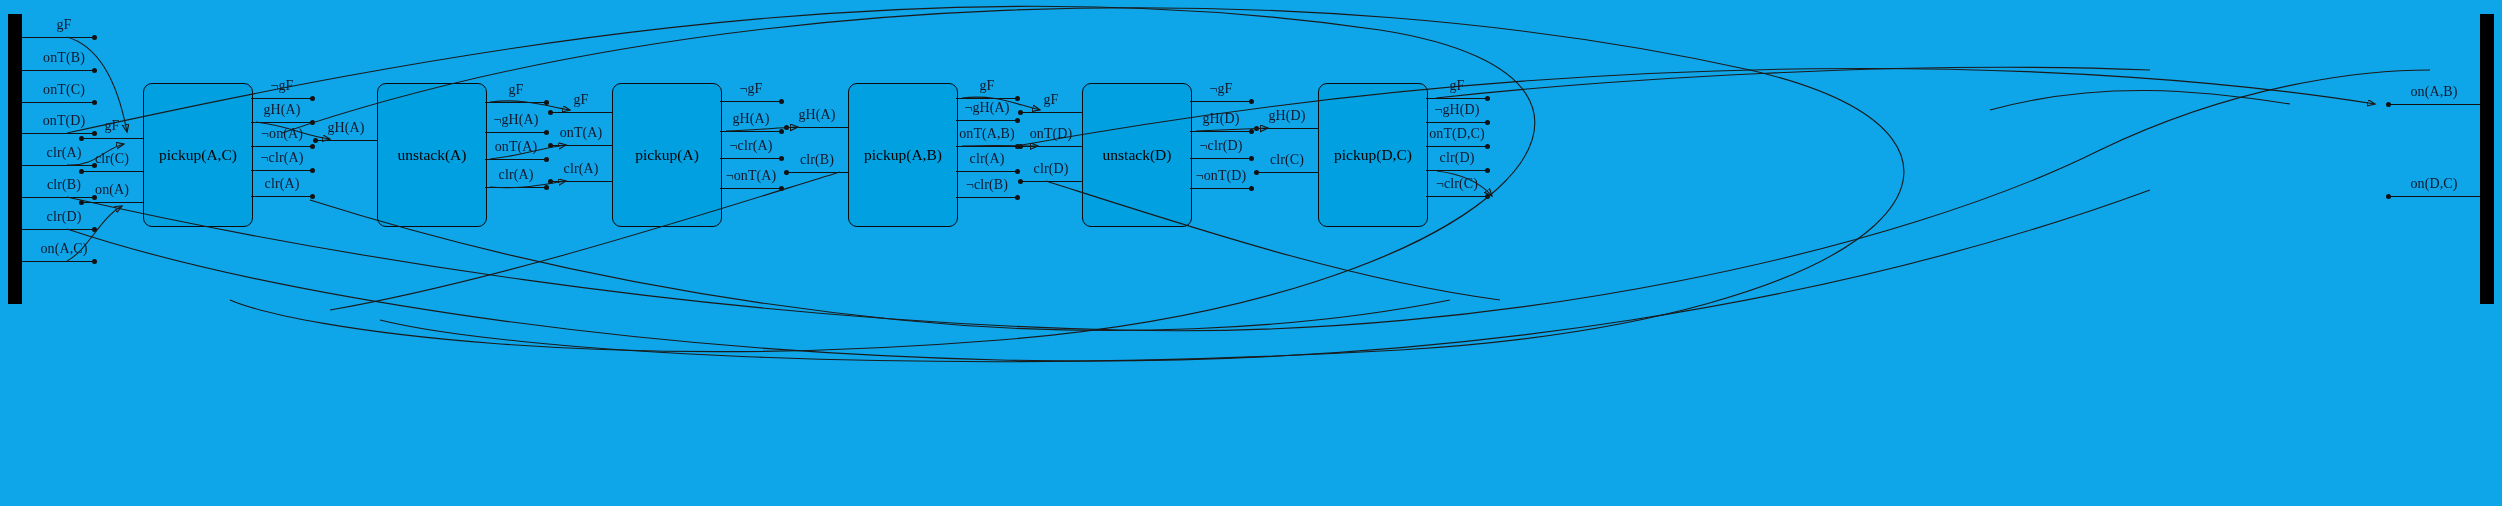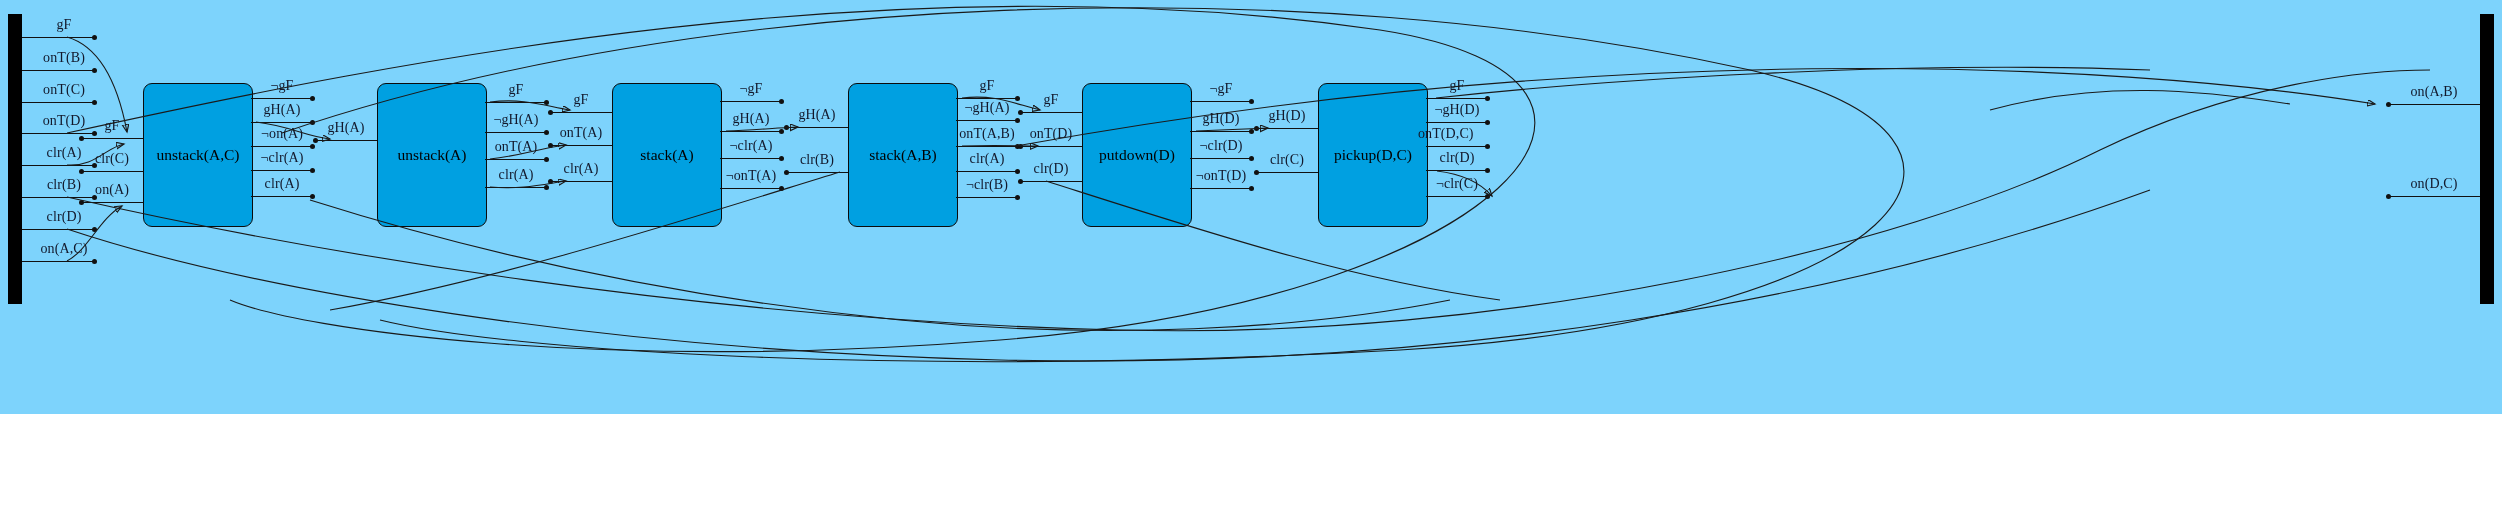--- a/index.html
+++ b/index.html
@@ -1,17 +1,17 @@
 <!DOCTYPE html>
 <html><head>
 <meta charset="utf-8">
 <style>
   html,body{margin:0;padding:0;background:#ffffff;}
   body{font-family:"Liberation Serif", serif;}
-  #stage{position:relative;width:2502px;height:414px;background:#7dd3fc;overflow:hidden;}
+  #stage{position:relative;width:2502px;height:506px;background:#0ea5e9;overflow:hidden;}
   .bar{position:absolute;background:#000;width:14px;}
   .node{position:absolute;background:#00A0E1;border:1px solid #0b0b0b;border-radius:9px;
         display:flex;align-items:center;justify-content:center;color:#000;font-size:15.5px;
         font-family:"Liberation Serif", serif;}
   .port{position:absolute;height:1px;background:#111;}
   .plabel{position:absolute;font-size:14px;color:#12182b;white-space:nowrap;
           font-family:"Liberation Serif", serif; letter-spacing:0.1px;}
   .dot{position:absolute;width:5px;height:5px;background:#111;border-radius:50%;}
   svg.edges{position:absolute;left:0;top:0;width:2502px;height:506px;overflow:visible;pointer-events:none;}
   svg.edges path{fill:none;stroke:#1a1a1a;stroke-width:1.1px;}
@@ -56,21 +56,21 @@
       <div class="port" style="left: 2388px; top: 104px; width: 92px;"></div>
       <div class="plabel" style="left: 2388px; top: 84px; width: 92px; text-align: center;">on(A,B)</div>
       <div class="dot" style="left: 2386px; top: 102px;"></div>
       <div class="port" style="left: 2388px; top: 196px; width: 92px;"></div>
       <div class="plabel" style="left: 2388px; top: 176px; width: 92px; text-align: center;">on(D,C)</div>
       <div class="dot" style="left: 2386px; top: 194px;"></div>
     </div>
 
   <div id="nodes-layer">
       <div class="node" style="left: 143px; top: 83px; width: 108px; height: 142px;">
-        <span>unstack(A,C)</span>
+        <span>pickup(A,C)</span>
       </div>
       <div class="port" style="left: 81px; top: 138px; width: 62px;"></div>
       <div class="plabel" style="left: 73px; top: 118px; width: 78px; text-align: center;">gF</div>
       <div class="dot" style="left: 79px; top: 136px;"></div>
       <div class="port" style="left: 81px; top: 171px; width: 62px;"></div>
       <div class="plabel" style="left: 73px; top: 151px; width: 78px; text-align: center;">clr(C)</div>
       <div class="dot" style="left: 79px; top: 169px;"></div>
       <div class="port" style="left: 81px; top: 202px; width: 62px;"></div>
       <div class="plabel" style="left: 73px; top: 182px; width: 78px; text-align: center;">on(A)</div>
       <div class="dot" style="left: 79px; top: 200px;"></div>
@@ -101,21 +101,21 @@
       <div class="port" style="left: 485px; top: 132px; width: 62px;"></div>
       <div class="plabel" style="left: 477px; top: 112px; width: 78px; text-align: center;">¬gH(A)</div>
       <div class="dot" style="left: 544px; top: 130px;"></div>
       <div class="port" style="left: 485px; top: 159px; width: 62px;"></div>
       <div class="plabel" style="left: 477px; top: 139px; width: 78px; text-align: center;">onT(A)</div>
       <div class="dot" style="left: 544px; top: 157px;"></div>
       <div class="port" style="left: 485px; top: 187px; width: 62px;"></div>
       <div class="plabel" style="left: 477px; top: 167px; width: 78px; text-align: center;">clr(A)</div>
       <div class="dot" style="left: 544px; top: 185px;"></div>
       <div class="node" style="left: 612px; top: 83px; width: 108px; height: 142px;">
-        <span>stack(A)</span>
+        <span>pickup(A)</span>
       </div>
       <div class="port" style="left: 550px; top: 112px; width: 62px;"></div>
       <div class="plabel" style="left: 542px; top: 92px; width: 78px; text-align: center;">gF</div>
       <div class="dot" style="left: 548px; top: 110px;"></div>
       <div class="port" style="left: 550px; top: 145px; width: 62px;"></div>
       <div class="plabel" style="left: 542px; top: 125px; width: 78px; text-align: center;">onT(A)</div>
       <div class="dot" style="left: 548px; top: 143px;"></div>
       <div class="port" style="left: 550px; top: 181px; width: 62px;"></div>
       <div class="plabel" style="left: 542px; top: 161px; width: 78px; text-align: center;">clr(A)</div>
       <div class="dot" style="left: 548px; top: 179px;"></div>
@@ -125,21 +125,21 @@
       <div class="port" style="left: 720px; top: 131px; width: 62px;"></div>
       <div class="plabel" style="left: 712px; top: 111px; width: 78px; text-align: center;">gH(A)</div>
       <div class="dot" style="left: 779px; top: 129px;"></div>
       <div class="port" style="left: 720px; top: 158px; width: 62px;"></div>
       <div class="plabel" style="left: 712px; top: 138px; width: 78px; text-align: center;">¬clr(A)</div>
       <div class="dot" style="left: 779px; top: 156px;"></div>
       <div class="port" style="left: 720px; top: 188px; width: 62px;"></div>
       <div class="plabel" style="left: 712px; top: 168px; width: 78px; text-align: center;">¬onT(A)</div>
       <div class="dot" style="left: 779px; top: 186px;"></div>
       <div class="node" style="left: 848px; top: 83px; width: 108px; height: 142px;">
-        <span>stack(A,B)</span>
+        <span>pickup(A,B)</span>
       </div>
       <div class="port" style="left: 786px; top: 127px; width: 62px;"></div>
       <div class="plabel" style="left: 778px; top: 107px; width: 78px; text-align: center;">gH(A)</div>
       <div class="dot" style="left: 784px; top: 125px;"></div>
       <div class="port" style="left: 786px; top: 172px; width: 62px;"></div>
       <div class="plabel" style="left: 778px; top: 152px; width: 78px; text-align: center;">clr(B)</div>
       <div class="dot" style="left: 784px; top: 170px;"></div>
       <div class="port" style="left: 956px; top: 98px; width: 62px;"></div>
       <div class="plabel" style="left: 948px; top: 78px; width: 78px; text-align: center;">gF</div>
       <div class="dot" style="left: 1015px; top: 96px;"></div>
@@ -149,21 +149,21 @@
       <div class="port" style="left: 956px; top: 146px; width: 62px;"></div>
       <div class="plabel" style="left: 948px; top: 126px; width: 78px; text-align: center;">onT(A,B)</div>
       <div class="dot" style="left: 1015px; top: 144px;"></div>
       <div class="port" style="left: 956px; top: 171px; width: 62px;"></div>
       <div class="plabel" style="left: 948px; top: 151px; width: 78px; text-align: center;">clr(A)</div>
       <div class="dot" style="left: 1015px; top: 169px;"></div>
       <div class="port" style="left: 956px; top: 197px; width: 62px;"></div>
       <div class="plabel" style="left: 948px; top: 177px; width: 78px; text-align: center;">¬clr(B)</div>
       <div class="dot" style="left: 1015px; top: 195px;"></div>
       <div class="node" style="left: 1082px; top: 83px; width: 108px; height: 142px;">
-        <span>putdown(D)</span>
+        <span>unstack(D)</span>
       </div>
       <div class="port" style="left: 1020px; top: 112px; width: 62px;"></div>
       <div class="plabel" style="left: 1012px; top: 92px; width: 78px; text-align: center;">gF</div>
       <div class="dot" style="left: 1018px; top: 110px;"></div>
       <div class="port" style="left: 1020px; top: 146px; width: 62px;"></div>
       <div class="plabel" style="left: 1012px; top: 126px; width: 78px; text-align: center;">onT(D)</div>
       <div class="dot" style="left: 1018px; top: 144px;"></div>
       <div class="port" style="left: 1020px; top: 181px; width: 62px;"></div>
       <div class="plabel" style="left: 1012px; top: 161px; width: 78px; text-align: center;">clr(D)</div>
       <div class="dot" style="left: 1018px; top: 179px;"></div>
@@ -188,21 +188,21 @@
       <div class="port" style="left: 1256px; top: 172px; width: 62px;"></div>
       <div class="plabel" style="left: 1248px; top: 152px; width: 78px; text-align: center;">clr(C)</div>
       <div class="dot" style="left: 1254px; top: 170px;"></div>
       <div class="port" style="left: 1426px; top: 98px; width: 62px;"></div>
       <div class="plabel" style="left: 1418px; top: 78px; width: 78px; text-align: center;">gF</div>
       <div class="dot" style="left: 1485px; top: 96px;"></div>
       <div class="port" style="left: 1426px; top: 122px; width: 62px;"></div>
       <div class="plabel" style="left: 1418px; top: 102px; width: 78px; text-align: center;">¬gH(D)</div>
       <div class="dot" style="left: 1485px; top: 120px;"></div>
       <div class="port" style="left: 1426px; top: 146px; width: 62px;"></div>
-      <div class="plabel" style="left: 1418px; top: 126px; width: 78px; ">onT(D,C)</div>
+      <div class="plabel" style="left: 1418px; top: 126px; width: 78px; text-align: center;">onT(D,C)</div>
       <div class="dot" style="left: 1485px; top: 144px;"></div>
       <div class="port" style="left: 1426px; top: 170px; width: 62px;"></div>
       <div class="plabel" style="left: 1418px; top: 150px; width: 78px; text-align: center;">clr(D)</div>
       <div class="dot" style="left: 1485px; top: 168px;"></div>
       <div class="port" style="left: 1426px; top: 196px; width: 62px;"></div>
       <div class="plabel" style="left: 1418px; top: 176px; width: 78px; text-align: center;">¬clr(C)</div>
       <div class="dot" style="left: 1485px; top: 194px;"></div>
     </div>
 
   <svg class="edges" viewBox="0 0 2502 506">

